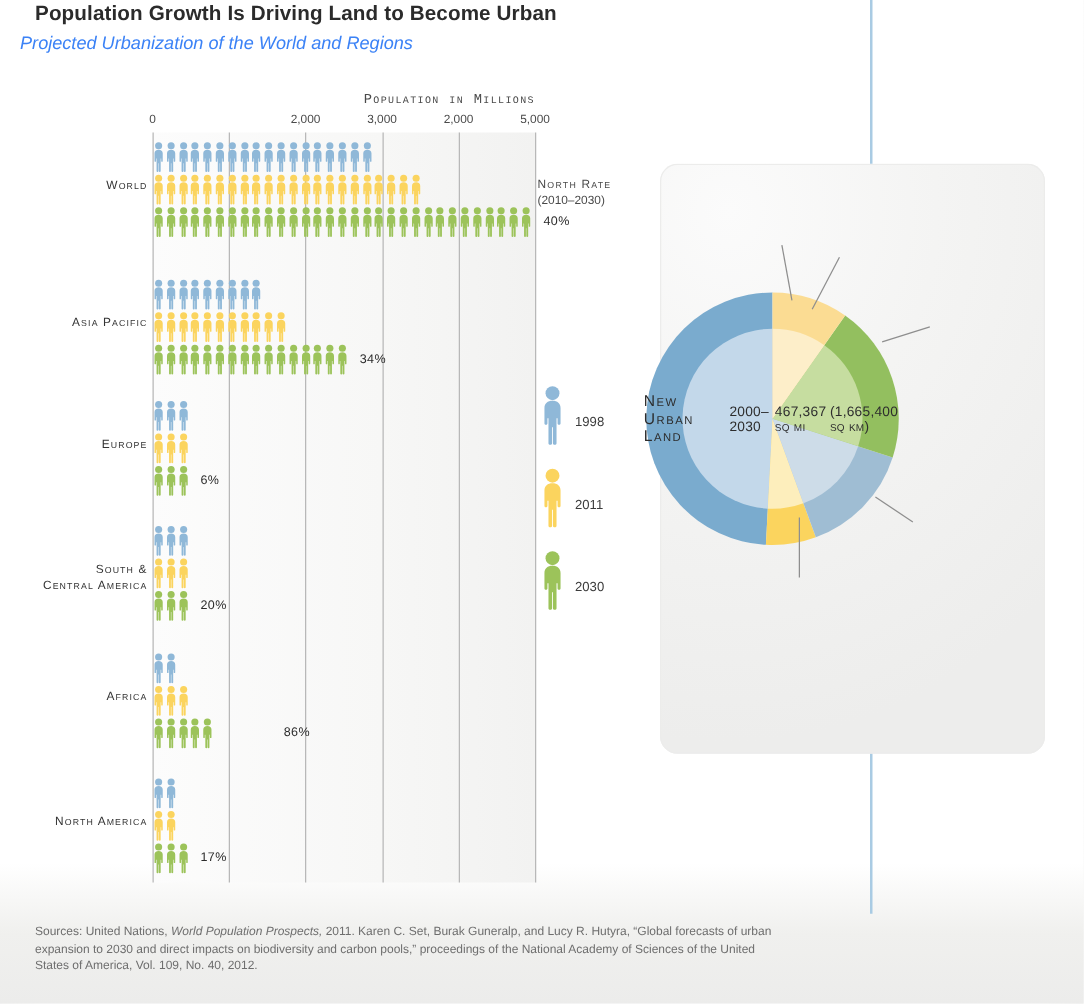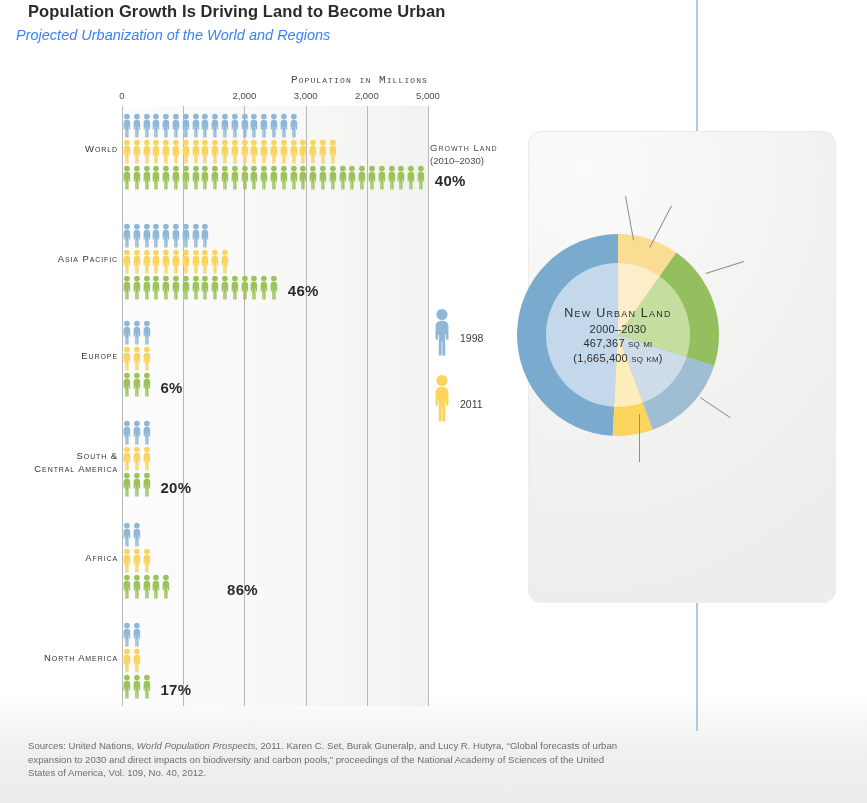--- a/index.html
+++ b/index.html
@@ -55,21 +55,21 @@
     font-size:9.5px;font-variant:small-caps;letter-spacing:.9px;
     color:#333;line-height:12.5px;
   }
   .pictorow{position:absolute;left:0;height:26px;white-space:nowrap;overflow:hidden;}
   .fig{
     display:inline-block;width:9.8px;height:26px;vertical-align:top;
     margin:0;
   }
   .fig svg{display:block;}
   .growth{
-    position:absolute;font-size:15px;font-weight:bold;color:#2b2b2b;
+    position:absolute;font-size:10px;font-weight:normal;color:#2b2b2b;
     letter-spacing:.3px;
   }
 
   
   #growth-head{left:430px;top:142px;width:100px;}
   #growth-head .gh1{font-size:9.5px;font-variant:small-caps;letter-spacing:1px;color:#4a4a4a;}
   #growth-head .gh2{font-size:9.5px;color:#4a4a4a;margin-top:2px;}
 
   
   #legend{left:430px;top:308px;width:90px;}
@@ -81,21 +81,21 @@
   #panel{
     left:528px;top:131px;width:308px;height:472px;border-radius:14px;
     background:
       radial-gradient(120% 90% at 18% 8%, #fbfbfb 0%, #f4f4f3 45%, #ededec 100%);
     box-shadow:0 0 0 1px #ececeb inset;
   }
   #donut{position:absolute;left:515px;top:232px;width:206px;height:206px;}
   #donut svg{display:block;}
   #donut-center{
     position:absolute;left:515px;top:232px;width:206px;height:206px;
-    display:flex;flex-direction:column;align-items:center;justify-content:center;
+    display:flex;flex-direction:row;align-items:center;justify-content:center;
     pointer-events:none;
   }
   #dc-title{font-size:12.5px;font-variant:small-caps;letter-spacing:1.2px;color:#2d2d2d;}
   .dc-line{font-size:11px;color:#2d2d2d;margin-top:2.5px;letter-spacing:.2px;}
   .dc-sc{font-variant:small-caps;}
 
   .pie-label{position:absolute;font-size:9.6px;color:#3a3a3a;line-height:13px;}
   .pie-label .nm{font-variant:small-caps;letter-spacing:.9px;}
   .pie-label .vl{letter-spacing:.2px;}
   .leader{position:absolute;background:#8e8e8e;}
@@ -471,21 +471,21 @@
           </svg></span><span class="fig"><svg width="9.8" height="26" viewBox="0 0 10 26">
             <circle cx="5" cy="3.4" r="2.9" fill="#9cc35a"></circle>
             <path d="M5 6.6c-2.05 0-3.35 1.1-3.35 3.0v6.4c0 .75 1.25.75 1.25 0v-2.2h.42v10.4c0 .9 1.5.9 1.5 0v-6.6h.36v6.6c0 .9 1.5.9 1.5 0V13.8h.42v2.2c0 .75 1.25.75 1.25 0V9.6c0-1.9-1.3-3.0-3.35-3.0z" fill="#9cc35a"></path>
           </svg></span><span class="fig"><svg width="9.8" height="26" viewBox="0 0 10 26">
             <circle cx="5" cy="3.4" r="2.9" fill="#9cc35a"></circle>
             <path d="M5 6.6c-2.05 0-3.35 1.1-3.35 3.0v6.4c0 .75 1.25.75 1.25 0v-2.2h.42v10.4c0 .9 1.5.9 1.5 0v-6.6h.36v6.6c0 .9 1.5.9 1.5 0V13.8h.42v2.2c0 .75 1.25.75 1.25 0V9.6c0-1.9-1.3-3.0-3.35-3.0z" fill="#9cc35a"></path>
           </svg></span><span class="fig"><svg width="9.8" height="26" viewBox="0 0 10 26">
             <circle cx="5" cy="3.4" r="2.9" fill="#9cc35a"></circle>
             <path d="M5 6.6c-2.05 0-3.35 1.1-3.35 3.0v6.4c0 .75 1.25.75 1.25 0v-2.2h.42v10.4c0 .9 1.5.9 1.5 0v-6.6h.36v6.6c0 .9 1.5.9 1.5 0V13.8h.42v2.2c0 .75 1.25.75 1.25 0V9.6c0-1.9-1.3-3.0-3.35-3.0z" fill="#9cc35a"></path>
           </svg></span></div>
-      <div class="growth" style="top: 282px; left: 287.8px;">46%</div>
+      <div class="growth" style="top: 282px; left: 287.8px;">34%</div>
       <div class="row-label" style="top: 350px; left: 0px;">
         <div>Europe</div>
       </div>
       <div class="pictorow" style="top: 320px; left: 122px; width: 316px;"><span class="fig"><svg width="9.8" height="26" viewBox="0 0 10 26">
             <circle cx="5" cy="3.4" r="2.9" fill="#8fb8d8"></circle>
             <path d="M5 6.6c-2.05 0-3.35 1.1-3.35 3.0v6.4c0 .75 1.25.75 1.25 0v-2.2h.42v10.4c0 .9 1.5.9 1.5 0v-6.6h.36v6.6c0 .9 1.5.9 1.5 0V13.8h.42v2.2c0 .75 1.25.75 1.25 0V9.6c0-1.9-1.3-3.0-3.35-3.0z" fill="#8fb8d8"></path>
           </svg></span><span class="fig"><svg width="9.8" height="26" viewBox="0 0 10 26">
             <circle cx="5" cy="3.4" r="2.9" fill="#8fb8d8"></circle>
             <path d="M5 6.6c-2.05 0-3.35 1.1-3.35 3.0v6.4c0 .75 1.25.75 1.25 0v-2.2h.42v10.4c0 .9 1.5.9 1.5 0v-6.6h.36v6.6c0 .9 1.5.9 1.5 0V13.8h.42v2.2c0 .75 1.25.75 1.25 0V9.6c0-1.9-1.3-3.0-3.35-3.0z" fill="#8fb8d8"></path>
           </svg></span><span class="fig"><svg width="9.8" height="26" viewBox="0 0 10 26">
@@ -609,38 +609,45 @@
             <circle cx="5" cy="3.4" r="2.9" fill="#9cc35a"></circle>
             <path d="M5 6.6c-2.05 0-3.35 1.1-3.35 3.0v6.4c0 .75 1.25.75 1.25 0v-2.2h.42v10.4c0 .9 1.5.9 1.5 0v-6.6h.36v6.6c0 .9 1.5.9 1.5 0V13.8h.42v2.2c0 .75 1.25.75 1.25 0V9.6c0-1.9-1.3-3.0-3.35-3.0z" fill="#9cc35a"></path>
           </svg></span><span class="fig"><svg width="9.8" height="26" viewBox="0 0 10 26">
             <circle cx="5" cy="3.4" r="2.9" fill="#9cc35a"></circle>
             <path d="M5 6.6c-2.05 0-3.35 1.1-3.35 3.0v6.4c0 .75 1.25.75 1.25 0v-2.2h.42v10.4c0 .9 1.5.9 1.5 0v-6.6h.36v6.6c0 .9 1.5.9 1.5 0V13.8h.42v2.2c0 .75 1.25.75 1.25 0V9.6c0-1.9-1.3-3.0-3.35-3.0z" fill="#9cc35a"></path>
           </svg></span></div>
       <div class="growth" style="top: 681px; left: 160.4px;">17%</div>
     </div>
 
   <div class="layer" id="growth-head">
-    <div class="gh1">Growth Land</div>
+    <div class="gh1">North Rate</div>
     <div class="gh2">(2010–2030)</div>
   </div>
 
   <div class="layer" id="legend">
       <div class="leg-item">
         <span class="leg-fig"><svg width="24" height="50" viewBox="0 0 10 26">
             <circle cx="5" cy="3.4" r="2.9" fill="#8fb8d8"></circle>
             <path d="M5 6.6c-2.05 0-3.35 1.1-3.35 3.0v6.4c0 .75 1.25.75 1.25 0v-2.2h.42v10.4c0 .9 1.5.9 1.5 0v-6.6h.36v6.6c0 .9 1.5.9 1.5 0V13.8h.42v2.2c0 .75 1.25.75 1.25 0V9.6c0-1.9-1.3-3.0-3.35-3.0z" fill="#8fb8d8"></path>
           </svg></span>
         <span class="leg-label">1998</span>
       </div>
       <div class="leg-item">
         <span class="leg-fig"><svg width="24" height="50" viewBox="0 0 10 26">
             <circle cx="5" cy="3.4" r="2.9" fill="#fbd45e"></circle>
             <path d="M5 6.6c-2.05 0-3.35 1.1-3.35 3.0v6.4c0 .75 1.25.75 1.25 0v-2.2h.42v10.4c0 .9 1.5.9 1.5 0v-6.6h.36v6.6c0 .9 1.5.9 1.5 0V13.8h.42v2.2c0 .75 1.25.75 1.25 0V9.6c0-1.9-1.3-3.0-3.35-3.0z" fill="#fbd45e"></path>
           </svg></span>
         <span class="leg-label">2011</span>
+      </div>
+      <div class="leg-item">
+        <span class="leg-fig"><svg width="24" height="50" viewBox="0 0 10 26">
+            <circle cx="5" cy="3.4" r="2.9" fill="#9cc35a"></circle>
+            <path d="M5 6.6c-2.05 0-3.35 1.1-3.35 3.0v6.4c0 .75 1.25.75 1.25 0v-2.2h.42v10.4c0 .9 1.5.9 1.5 0v-6.6h.36v6.6c0 .9 1.5.9 1.5 0V13.8h.42v2.2c0 .75 1.25.75 1.25 0V9.6c0-1.9-1.3-3.0-3.35-3.0z" fill="#9cc35a"></path>
+          </svg></span>
+        <span class="leg-label">2030</span>
       </div>
     </div>
 </div>
 
 <div class="layer" id="panel"></div>
 <div class="layer" id="donut">
     <svg width="206" height="206" viewBox="0 0 206 206">
       <path d="M 103 103 L 103 2 A 101 101 0 0 0 97.72657721198621 203.8622377904578 Z" fill="#7aabce"></path>
       <path d="M 103 103 L 97.72657721198621 203.8622377904578 A 101 101 0 0 0 137.6737223664027 197.8616517738207 Z" fill="#fbd45e"></path>
       <path d="M 103 103 L 137.6737223664027 197.8616517738207 A 101 101 0 0 0 199.1361585040757 133.96512599811658 Z" fill="#9fbdd3"></path>

